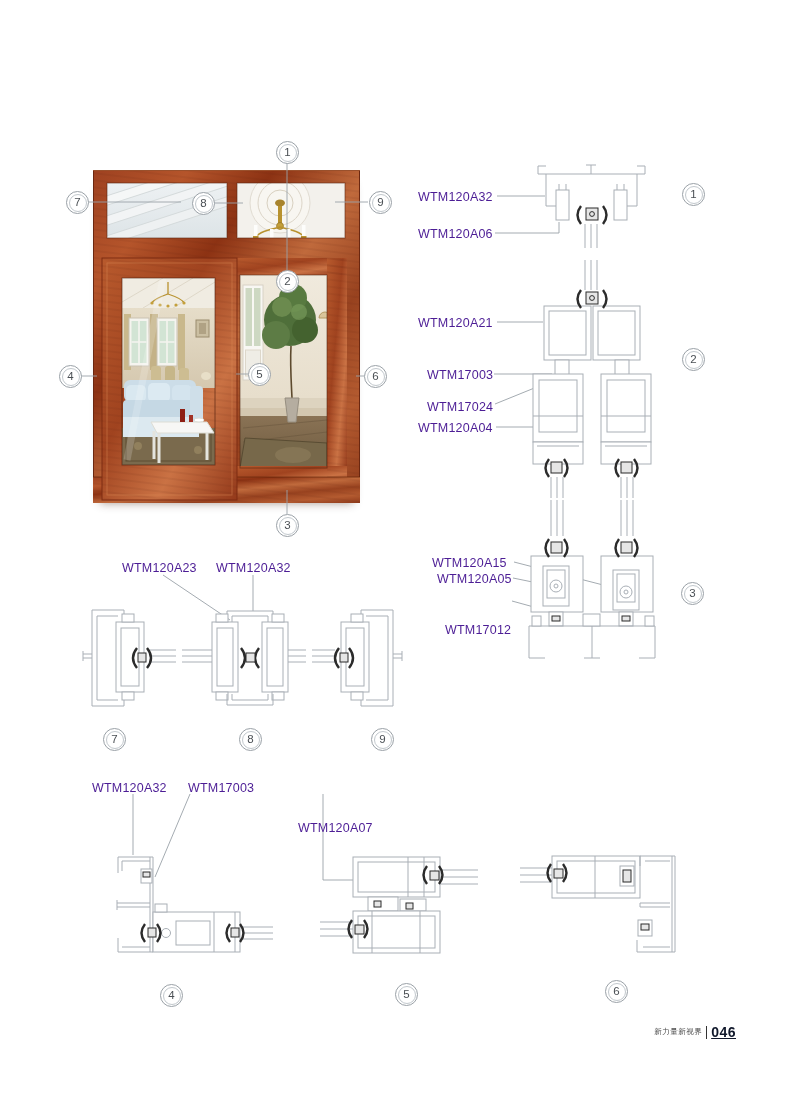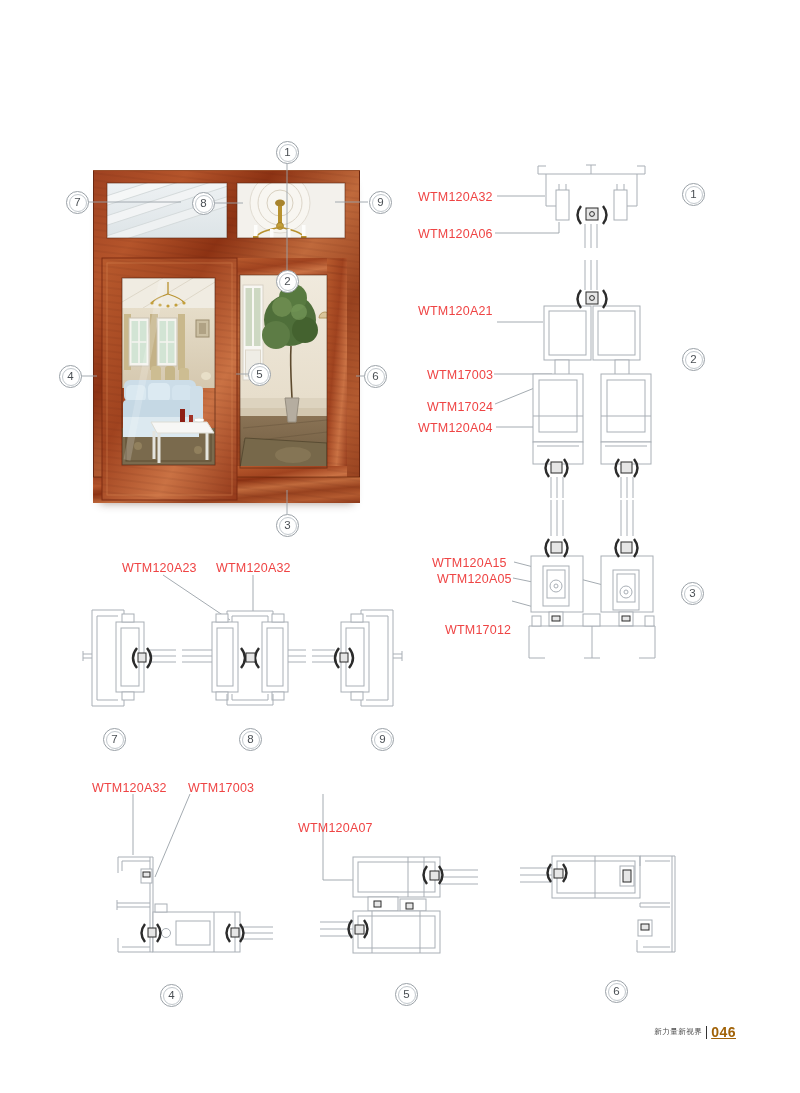--- a/index.html
+++ b/index.html
@@ -7,26 +7,26 @@
         font-family:"Liberation Sans",sans-serif;overflow:hidden;}
   svg{display:block;}
   .lines-layer{position:absolute;left:0;top:0;z-index:2;pointer-events:none;}
   .photo-wrap{position:absolute;left:93px;top:170px;width:267px;height:333px;z-index:1;
               box-shadow:0 7px 9px -7px rgba(60,30,10,.45);}
   .callout{position:absolute;width:23px;height:23px;border-radius:50%;
            border:1px solid #9aa1a7;background:#fff;z-index:3;
            display:flex;align-items:center;justify-content:center;box-sizing:border-box;}
   .callout::after{content:"";position:absolute;inset:1.5px;border:1px solid #c2c8cd;border-radius:50%;}
   .callout span{font-size:11.5px;color:#4a4f54;line-height:1;z-index:1;}
-  .part-label{position:absolute;font-size:12.5px;color:#ef4444;letter-spacing:.2px;
+  .part-label{position:absolute;font-size:12.5px;color:#4c1d95;letter-spacing:.2px;
               white-space:nowrap;z-index:3;}
   .footer{position:absolute;top:1024px;right:64px;display:flex;align-items:center;gap:4px;z-index:3;margin-left:47px;}
   .footer .slogan{font-size:7.5px;color:#4a4a4a;font-family:"DejaVu Sans",sans-serif;letter-spacing:.5px;}
   .footer .divider{width:1px;height:13px;background:#333;}
-  .footer .pageno{font-size:14px;font-weight:bold;color:#a16207;letter-spacing:.5px;text-decoration:underline;}
+  .footer .pageno{font-size:14px;font-weight:bold;color:#0f172a;letter-spacing:.5px;text-decoration:underline;}
 </style>
 </head>
 <body>
 
 <div id="page">
 
   <div class="photo-wrap">
   <svg width="267" height="333" viewBox="0 0 267 333">
     <defs>
       <linearGradient id="wood" x1="0" y1="0" x2="1" y2="1">
@@ -455,21 +455,21 @@
     </div>
   <div class="callout" style="left:395px;top:983px">
       <span>5</span>
     </div>
   <div class="callout" style="left:605px;top:980px">
       <span>6</span>
     </div>
 
   <div class="part-label" style="left:418px;top:190px">WTM120A32</div>
   <div class="part-label" style="left:418px;top:227px">WTM120A06</div>
-  <div class="part-label" style="left:418px;top:304px">WTM120A21</div>
+  <div class="part-label" style="left:418px;top:316px">WTM120A21</div>
   <div class="part-label" style="left:427px;top:368px">WTM17003</div>
   <div class="part-label" style="left:427px;top:400px">WTM17024</div>
   <div class="part-label" style="left:418px;top:421px">WTM120A04</div>
   <div class="part-label" style="left:432px;top:556px">WTM120A15</div>
   <div class="part-label" style="left:437px;top:572px">WTM120A05</div>
   <div class="part-label" style="left:445px;top:623px">WTM17012</div>
   <div class="part-label" style="left:122px;top:561px">WTM120A23</div>
   <div class="part-label" style="left:216px;top:561px">WTM120A32</div>
   <div class="part-label" style="left:92px;top:781px">WTM120A32</div>
   <div class="part-label" style="left:188px;top:781px">WTM17003</div>

